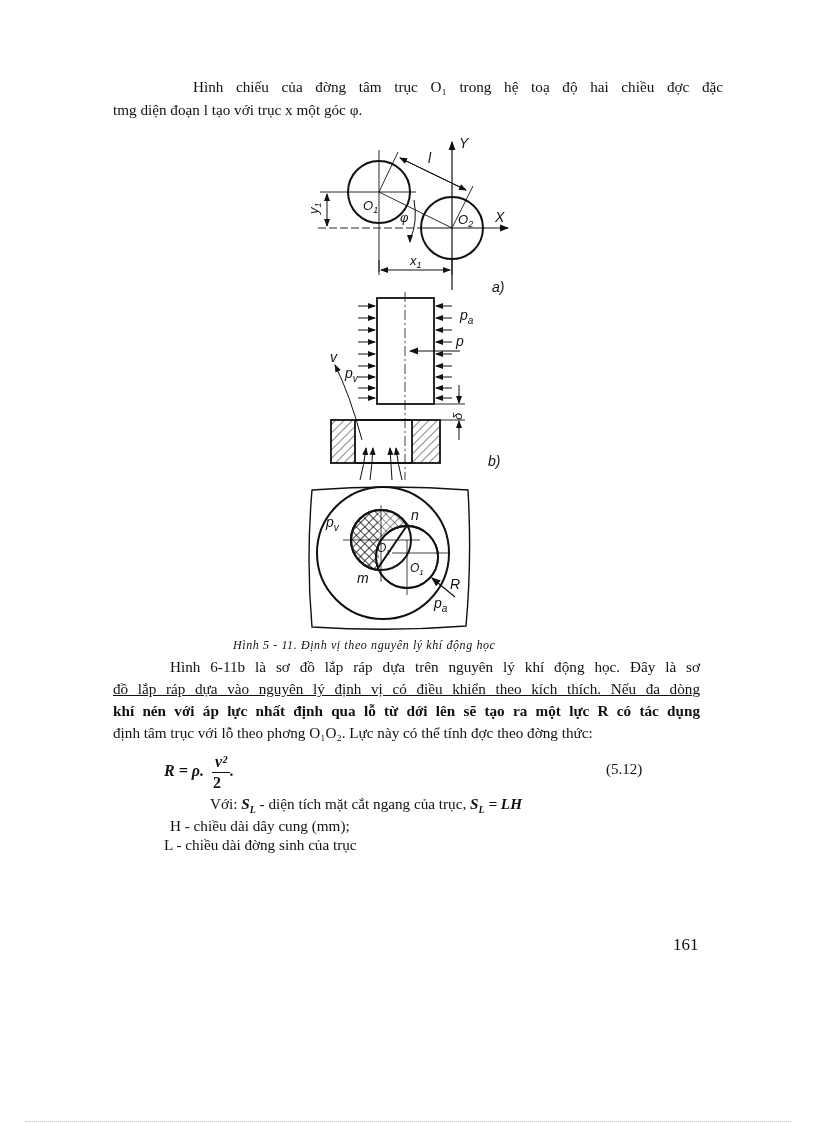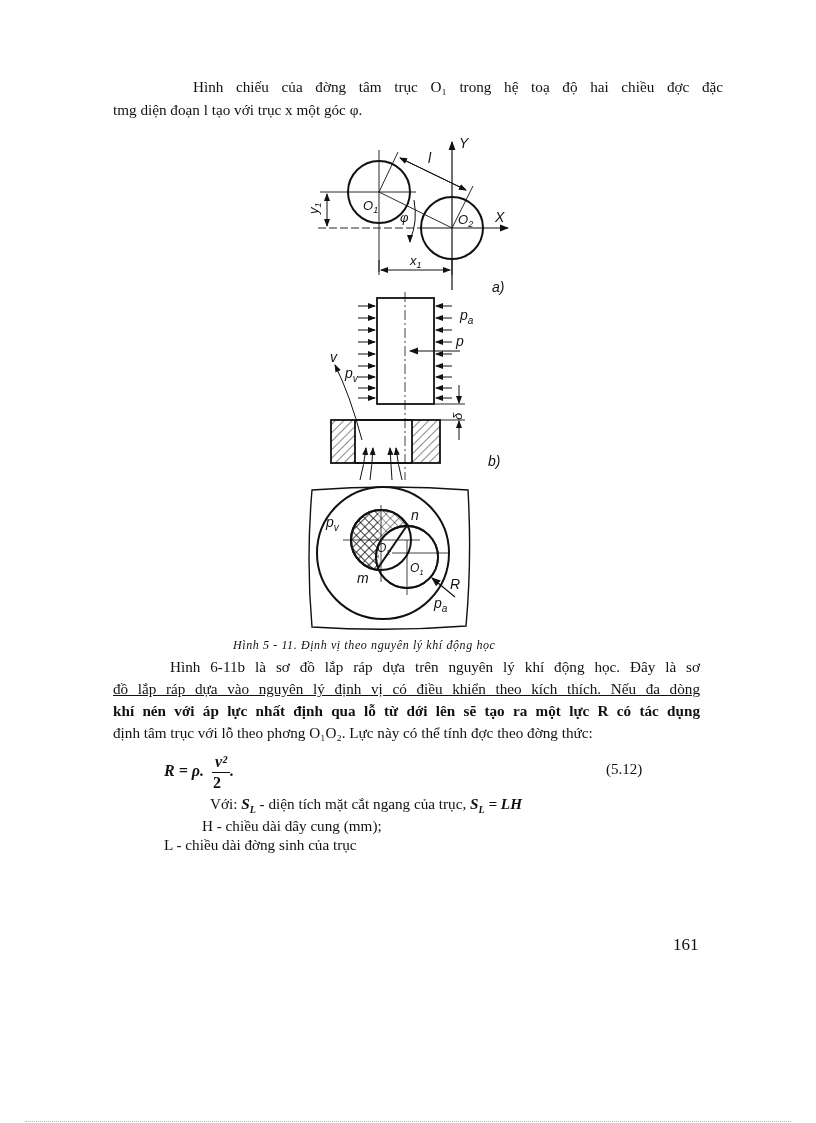--- a/index.html
+++ b/index.html
@@ -182,18 +182,18 @@
 <div class="line" style="left:113px; top:724px;">định tâm trục với lỗ theo phơng   O₁O₂. Lực này có thể tính đợc   theo đờng thức:</div>
 
 <div class="formula" style="left:164px; top:752px;">
   <span>R = ρ.</span><span class="frac"><span class="num">v²</span><span class="den">2</span></span><span>.</span>
 </div>
 <div class="eqno" style="left:606px; top:761px;">(5.12)</div>
 
 <div class="line" style="left:170px; top:795px;margin-left:40px;">
   <span>Với: </span><span class="bi"><span>S</span><sub style="font-size:10px">L</sub></span><span> - diện tích mặt cắt ngang của trục, </span><span class="bi"><span>S</span><sub style="font-size:10px">L</sub><span> = LH</span></span>
 </div>
-<div class="line" style="left:170px; top:817px;margin-left:32px;">H - chiều dài dây cung (mm);</div>
+<div class="line" style="left:170px; top:817px;">H - chiều dài dây cung (mm);</div>
 <div class="line" style="left:164px; top:836px;">L - chiều dài đờng   sinh của trục</div>
 
 <div class="pageno" style="left:673px; top:935px;">161</div>
 
 <div class="dotted"></div>
 
 </body></html>

